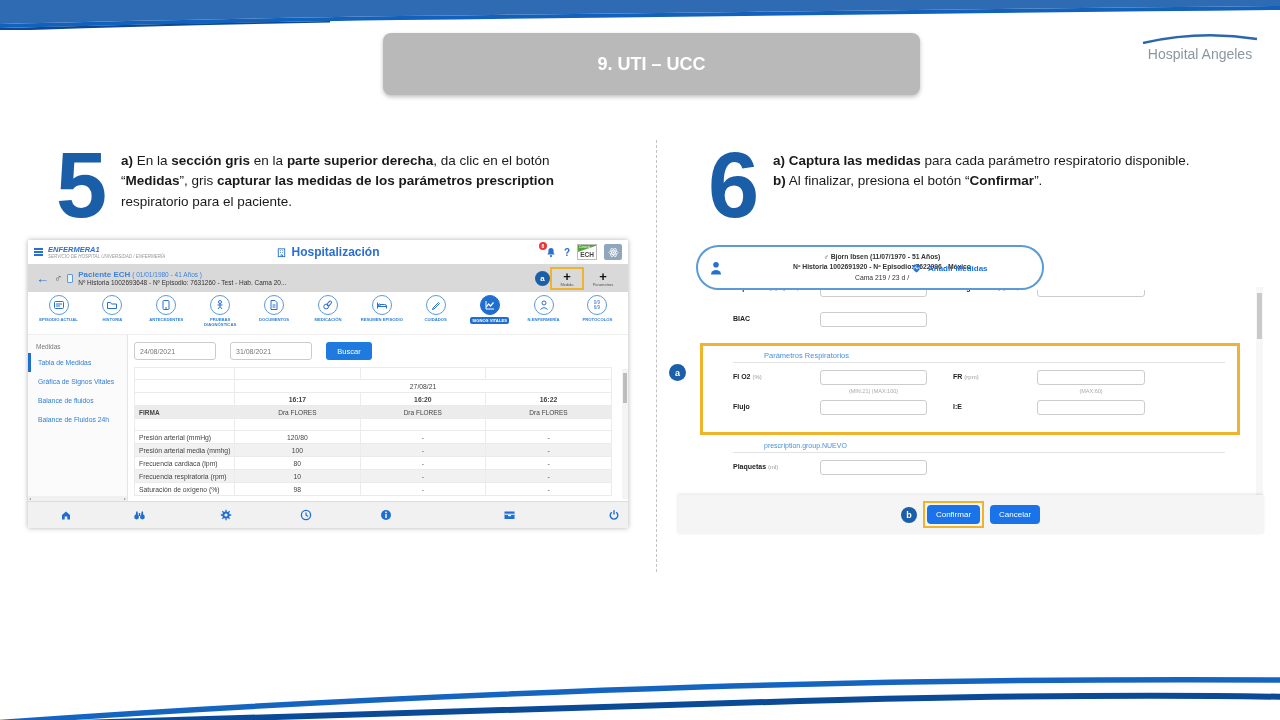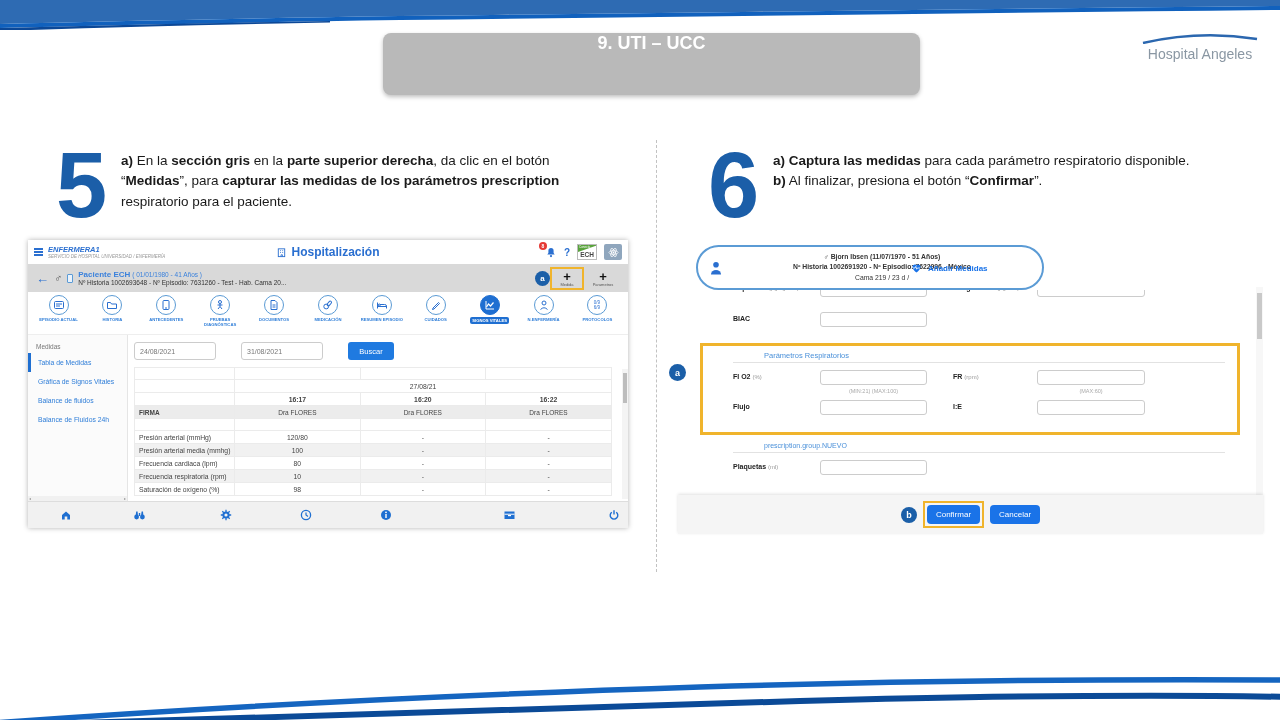--- a/index.html
+++ b/index.html
@@ -5,21 +5,21 @@
   * { margin:0; padding:0; box-sizing:border-box; }
   html,body { width:1280px; height:720px; overflow:hidden; background:#fff;
     font-family:"Liberation Sans", sans-serif; }
   .abs { position:absolute; }
 
   
   #topband { left:0; top:0; }
   #bottomband { left:0; bottom:0; }
   .title-box { left:383px; top:33px; width:537px; height:62px; background:#b9b9b9;
     border-radius:8px; box-shadow:0 2px 4px rgba(0,0,0,.25); color:#fff; text-align:center;
-    display:flex; flex-direction:row; justify-content:center; gap:3px; }
+    display:flex; flex-direction:column; justify-content:center; gap:3px; }
   .title-box .t1 { font-size:18px; font-weight:bold; }
   .title-box .t2 { font-size:16px; font-weight:bold; }
   .logo { left:1135px; top:30px; width:130px; text-align:center; }
   .logo .mono { font-size:30px; font-weight:bold; color:#1c5fa8; letter-spacing:-2px; line-height:1; }
   .logo .lname { font-size:14px; color:#8a97a3; margin-top:2px; }
 
   .step-num { font-size:92px; font-weight:bold; color:#1b5ea8; line-height:.85; }
   #n5 { left:56px; top:146px; } #n6 { left:708px; top:146px; }
   .step-text { font-size:13.5px; color:#1a1a1a; line-height:1.5; }
   #t5 { left:121px; top:151px; width:478px; } #t6 { left:773px; top:151px; width:480px; }
@@ -83,21 +83,21 @@
   .a1-body { height:167px; display:flex; border-top:1px solid #eee; }
   .a1-side { width:100px; background:#fbfbfb; border-right:1px solid #e5e5e5;
     padding-top:5px; position:relative; }
   .side-h { font-size:6.5px; color:#777; padding:3px 8px; }
   .side-it { font-size:6.8px; color:#2f7ed8; padding:6px 8px 6px 10px; }
   .side-it.active { border-left:3px solid #1f6fd1; padding-left:7px; }
   .side-scroll { position:absolute; bottom:0; left:0; right:0; height:5px; background:#f1f1f1;
     display:flex; justify-content:space-between; align-items:center; font-size:4px; color:#999; padding:0 1px; }
 
   .a1-main { flex:1; position:relative; padding:7px 8px 0 6px; }
-  .filt { display:flex; gap:25px; }
+  .filt { display:flex; gap:14px; }
   .dinput { width:82px; height:18px; border:1px solid #ccc; border-radius:3px;
     font-size:7px; color:#777; padding-left:5px; font-family:inherit; background:#fff; }
   .buscar { width:46px; height:18px; background:#1f7ae0; color:#fff; border:none;
     border-radius:3px; font-size:7.5px; font-family:inherit; }
   table.meas { border-collapse:collapse; width:478px; margin-top:7px; table-layout:fixed;
     font-size:6.8px; color:#444; }
   table.meas td { border:1px solid #ebebeb; padding:2.5px 4px; height:12px; overflow:hidden;
     white-space:nowrap; }
   td.c { text-align:center; }
   tr.firma td { background:#ececec; font-size:6.5px; }
@@ -156,21 +156,21 @@
 </div>
 
 <div class="abs logo">
   <svg width="130" height="14" viewBox="0 0 130 14">
     <path d="M8,13 Q65,0 122,9" fill="none" stroke="#2b67af" stroke-width="2.5"></path>
   </svg>
   <div class="lname">Hospital Angeles</div>
 </div>
 
 <div class="abs step-num" id="n5">5</div>
-<p class="abs step-text" id="t5"><b>a)</b><span> En la </span><b>sección gris</b><span> en la </span><b>parte superior derecha</b><span>, da clic en el botón “</span><b>Medidas</b><span>”, para </span><b>capturar las medidas de los parámetros prescription</b><span> respiratorio para el paciente.</span></p>
+<p class="abs step-text" id="t5"><b>a)</b><span> En la </span><b>sección gris</b><span> en la </span><b>parte superior derecha</b><span>, da clic en el botón “</span><b>Medidas</b><span>”, gris </span><b>capturar las medidas de los parámetros prescription</b><span> respiratorio para el paciente.</span></p>
 
 <div class="abs step-num" id="n6">6</div>
 <p class="abs step-text" id="t6"><b>a) Captura las medidas</b><span> para cada parámetro respiratorio disponible.</span><br>
 <b>b)</b><span> Al finalizar, presiona el botón “</span><b>Confirmar</b><span>”.</span></p>
 
 <div class="abs vsep"></div>
 
 <div class="abs app1">
 
   <div class="a1-top">

